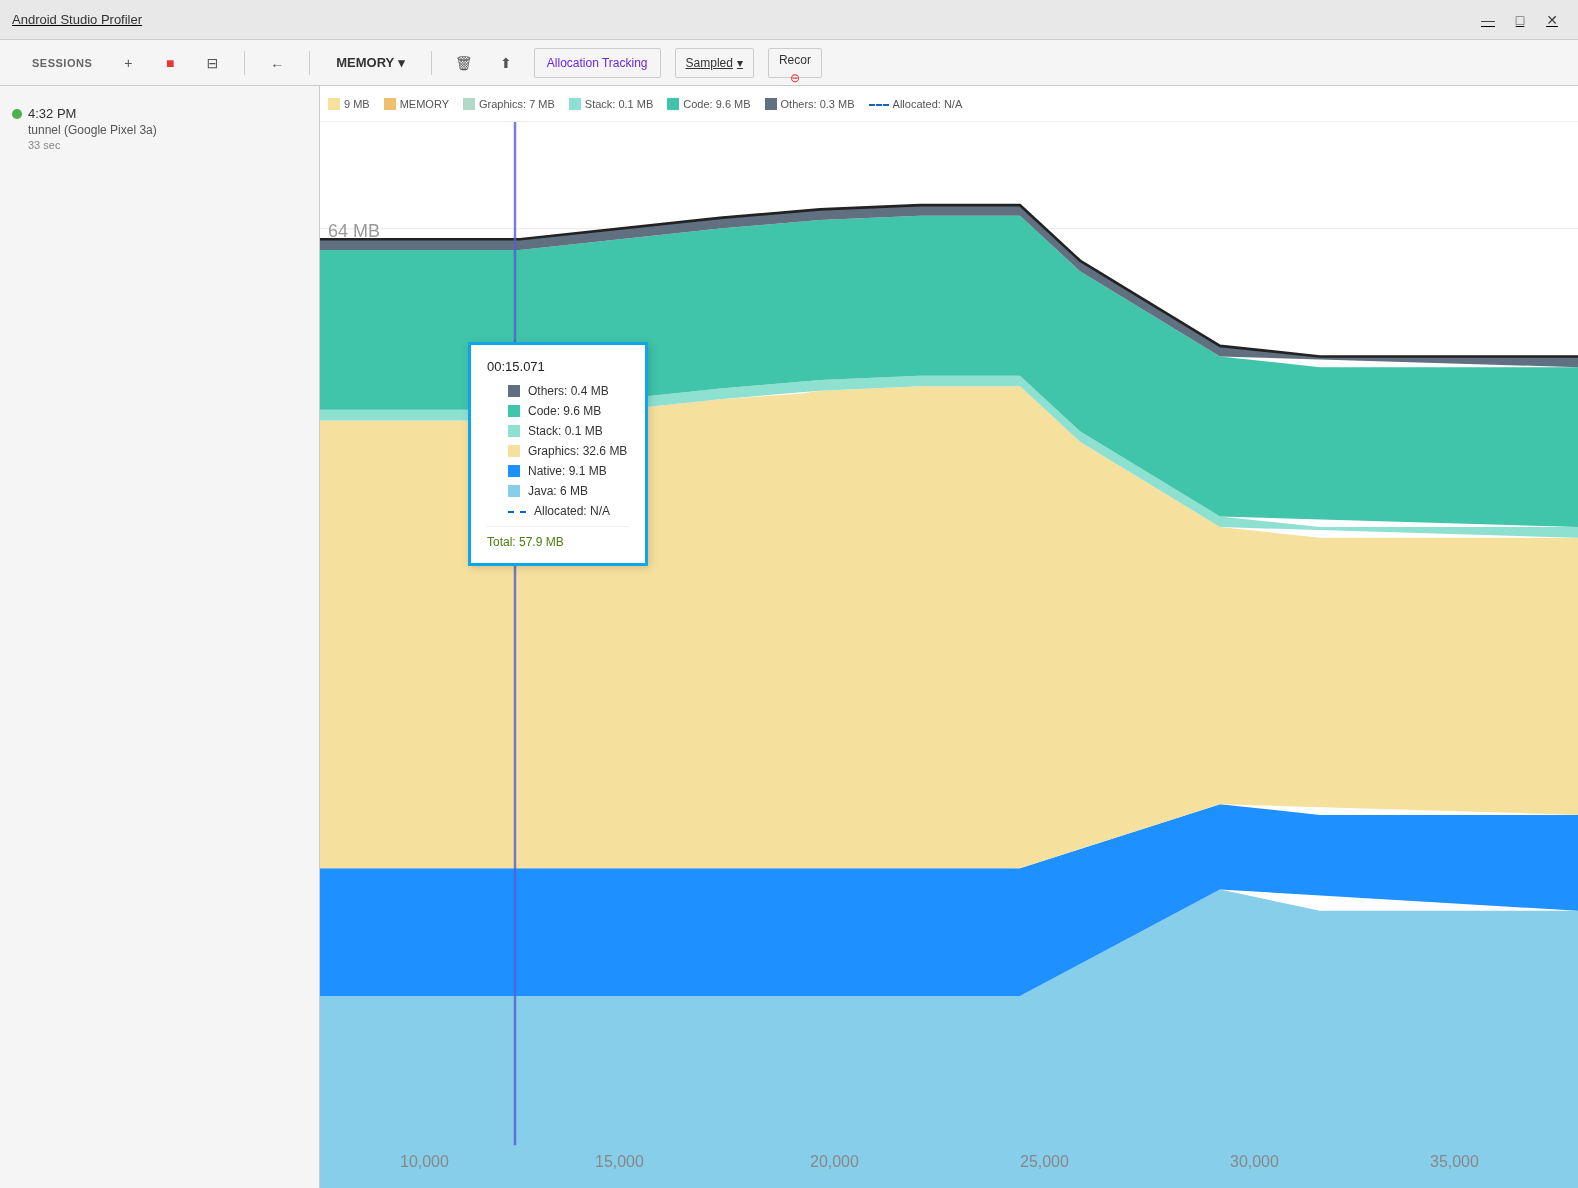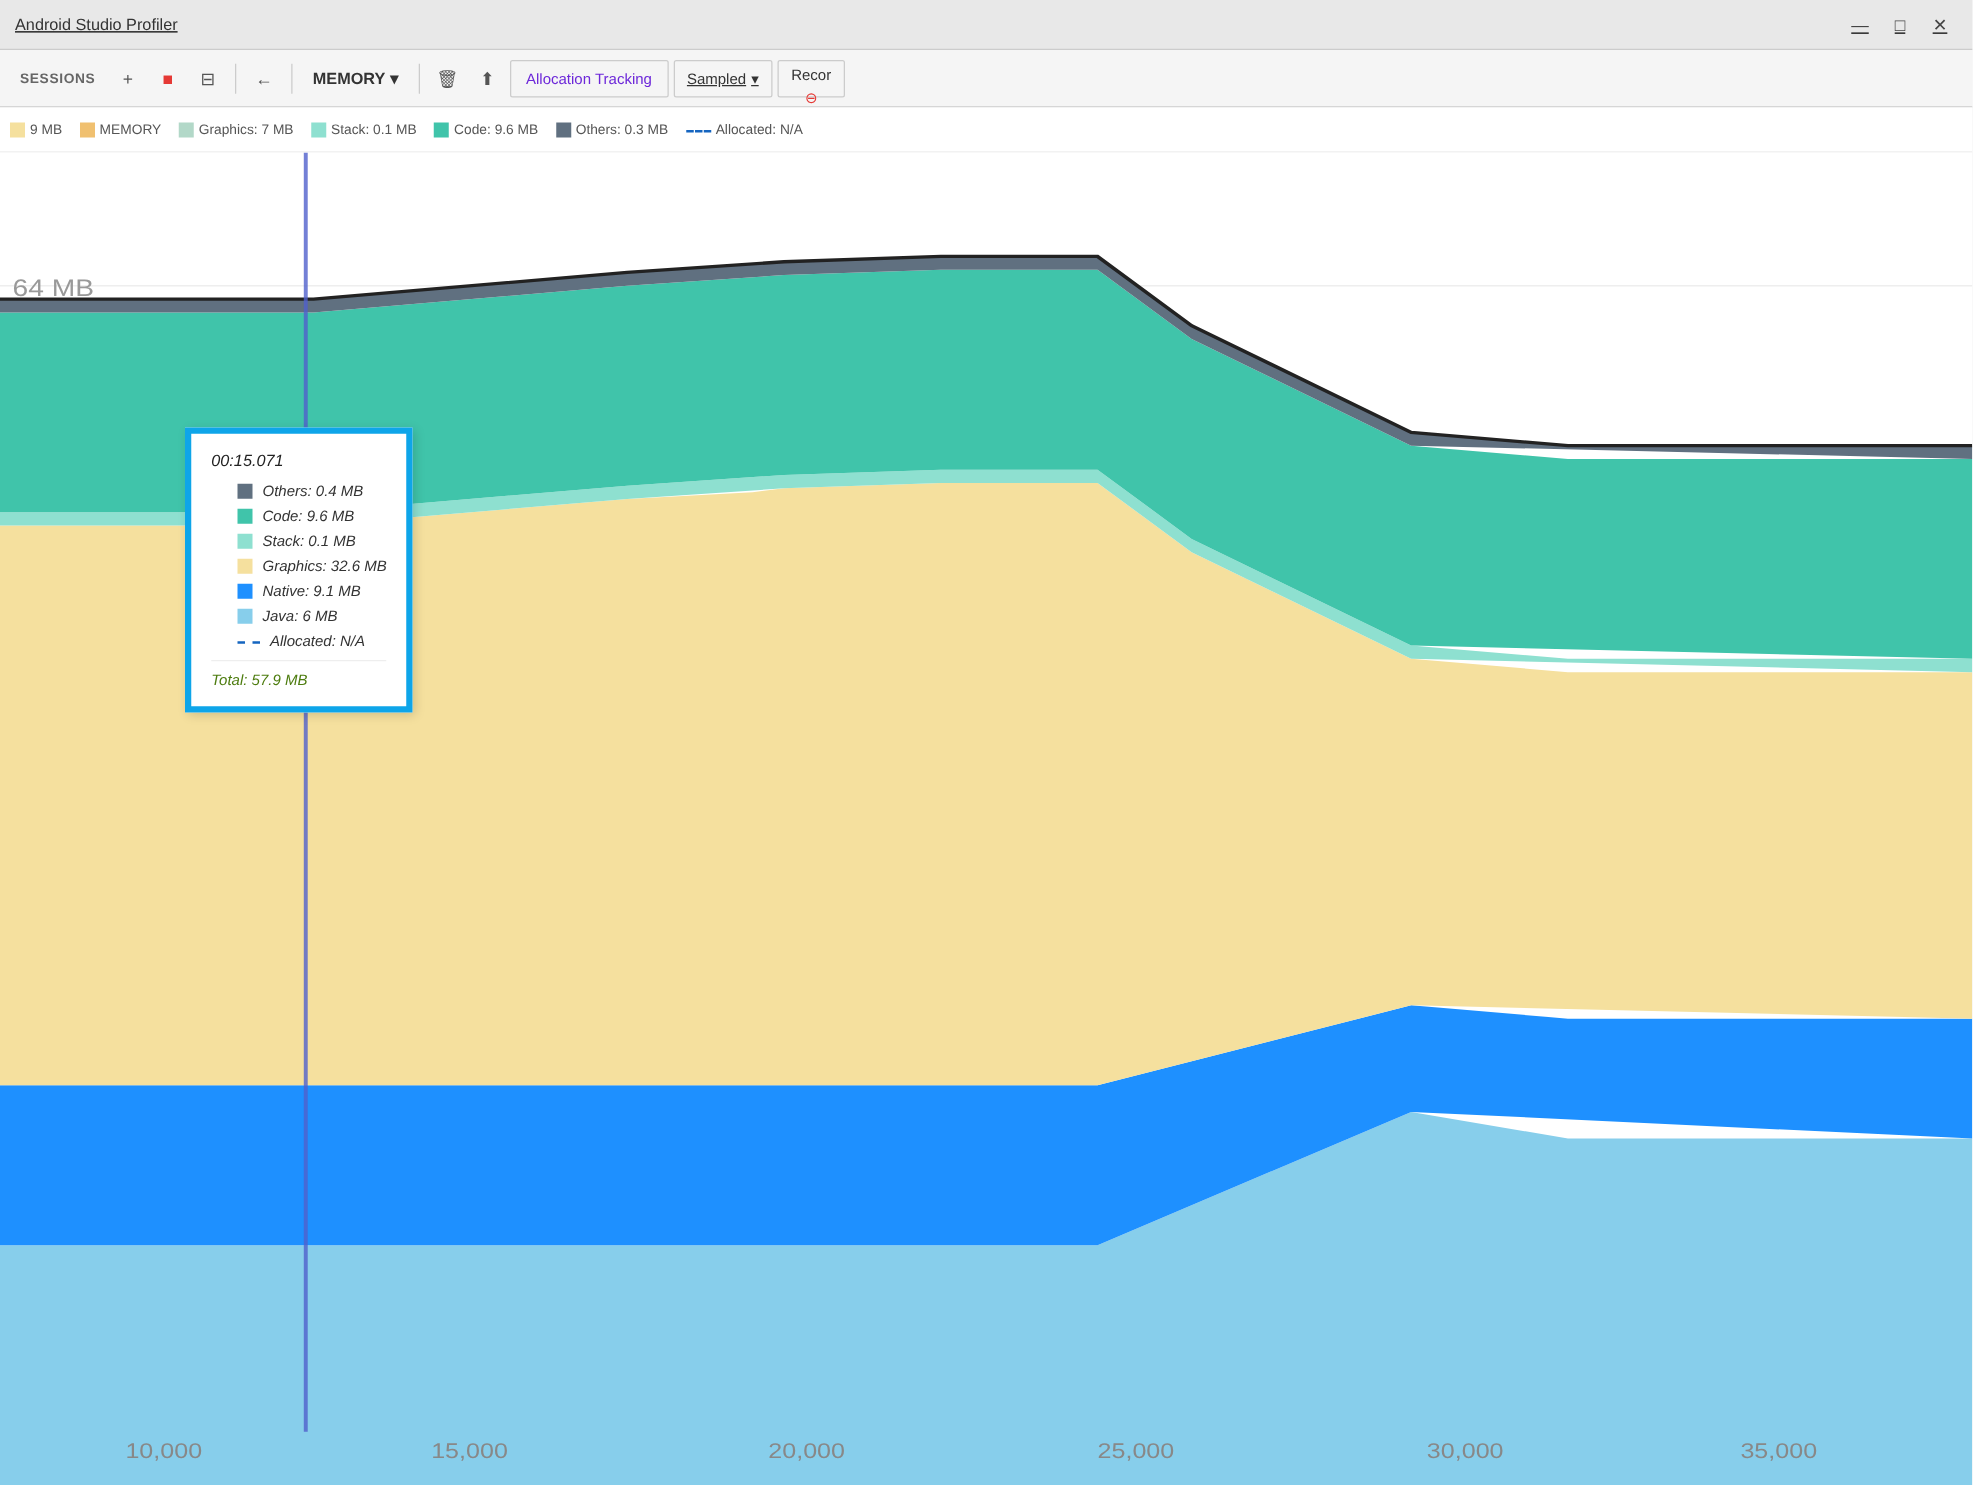--- a/index.html
+++ b/index.html
@@ -25,23 +25,23 @@
       cursor: pointer; font-size: 14px; color: #444;
       background: transparent; border: none;
     }
 
     
     .toolbar {
       background: #f5f5f5;
       height: 46px;
       display: flex;
       align-items: center;
-      padding: 0 8px;
+      padding: 0 24px;
       border-bottom: 1px solid #ccc;
-      gap: 4px;
+      gap: 14px;
     }
     .sessions-label {
       font-size: 11px;
       font-weight: 600;
       color: #666;
       padding: 0 8px;
       letter-spacing: 0.5px;
     }
     .toolbar-btn {
       width: 28px; height: 28px;
@@ -163,30 +163,29 @@
     
     .chart-svg {
       width: 100%;
       height: 100%;
     }
 
     
     .tooltip {
       position: absolute;
       background: white;
-      border: 5px solid #0ea5e9;
+      border: 3px solid #0ea5e9;
       padding: 14px 16px;
       box-shadow: 2px 2px 8px rgba(0,0,0,0.15);
       font-size: 12px;
       color: #333;
       min-width: 180px;
       z-index: 10;
       left: 148px;
       top: 220px;
-      font-style: italic;
     }
     .tooltip-time {
       font-size: 13px;
       font-weight: 500;
       margin-bottom: 10px;
       color: #222;
     }
     .tooltip-row {
       display: flex; align-items: center; gap: 8px;
       margin-bottom: 6px;
@@ -251,20 +250,30 @@
     <span style="color:#e53935;">⊖</span>
     <span>⊕</span>
     <span>⊘</span>
     <span>↺</span>
     <span>⏸</span>
   </button>
 </div>
 
 <div class="main-layout">
 
+  <div class="sidebar">
+    <div class="session-item">
+      <div class="session-time">
+        <div class="session-dot"></div>
+        <span>4:32 PM</span>
+      </div>
+      <div class="session-device">tunnel (Google Pixel 3a)</div>
+      <div class="session-duration">33 sec</div>
+    </div>
+  </div>
 
   <div class="chart-area">
 
     <div class="legend-bar">
       <div class="legend-item">
         <div class="legend-swatch" style="background:#f5e09e;"></div>
         <span>9 MB</span>
       </div>
       <div class="legend-item">
         <div class="legend-swatch" style="background:#f0c070;"></div>

